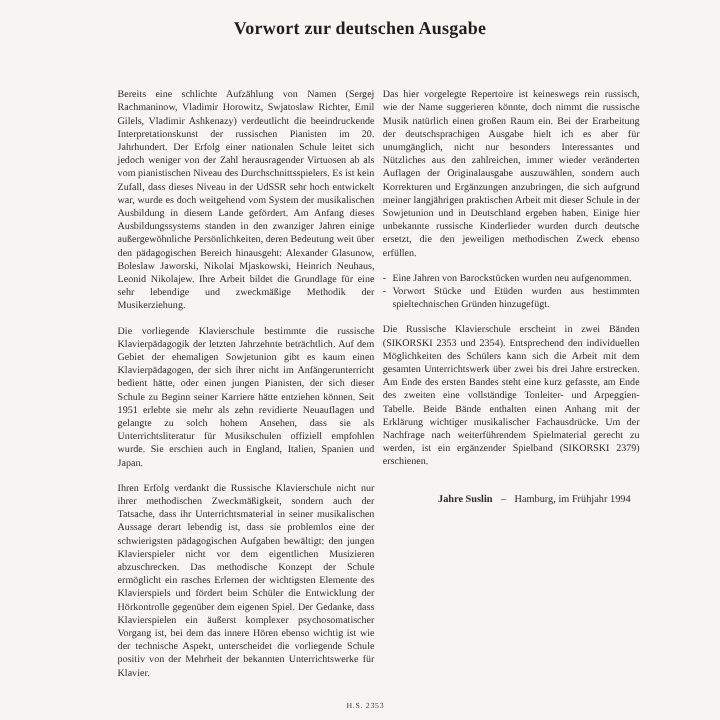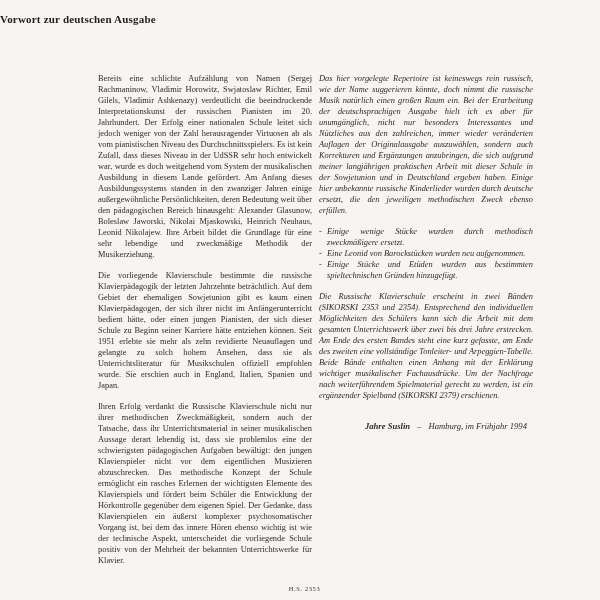--- a/index.html
+++ b/index.html
@@ -13,37 +13,37 @@
     color: #2b2b2b;
     font-family: "Liberation Serif", serif;
     position: relative;
     overflow: hidden;
   }
   .page-title {
     position: absolute;
     top: 6px;
     left: 0;
     width: 600px;
-    text-align: left;
+    text-align: center;
     font-weight: bold;
-    font-size: 11px;
+    font-size: 15px;
     letter-spacing: 0.2px;
     color: #1f1f1f;
   }
   .column {
     position: absolute;
     top: 73px;
     width: 214px;
     font-size: 8.4px;
     line-height: 11px;
     text-align: justify;
     margin-left: 11px;
   }
   .column-left  { left: 87px; }
-  .column-right { left: 308px; font-style: italic; }
+  .column-right { left: 308px; }
   .column p {
     margin: 0 0 10px 0;
   }
   .column p:last-child { margin-bottom: 0; }
   ul.changes-list {
     list-style: none;
     margin: 0 0 10px 0;
     padding: 0;
   }
   ul.changes-list li {
@@ -83,23 +83,22 @@
 
 <div class="column column-left">
   <p>Bereits eine schlichte Aufzählung von Namen (Sergej Rachmaninow, Vladimir Horowitz, Swjatoslaw Richter, Emil Gilels, Vladimir Ashkenazy) verdeutlicht die beeindruckende Interpretationskunst der russischen Pianisten im 20. Jahrhundert. Der Erfolg einer nationalen Schule leitet sich jedoch weniger von der Zahl herausragender Virtuosen ab als vom pianistischen Niveau des Durchschnittsspielers. Es ist kein Zufall, dass dieses Niveau in der UdSSR sehr hoch entwickelt war, wurde es doch weitgehend vom System der musikalischen Ausbildung in diesem Lande gefördert. Am Anfang dieses Ausbildungssystems standen in den zwanziger Jahren einige außergewöhnliche Persönlichkeiten, deren Bedeutung weit über den pädagogischen Bereich hinausgeht: Alexander Glasunow, Boleslaw Jaworski, Nikolai Mjaskowski, Heinrich Neuhaus, Leonid Nikolajew. Ihre Arbeit bildet die Grundlage für eine sehr lebendige und zweckmäßige Methodik der Musikerziehung.</p>
   <p>Die vorliegende Klavierschule bestimmte die russische Klavierpädagogik der letzten Jahrzehnte beträchtlich. Auf dem Gebiet der ehemaligen Sowjetunion gibt es kaum einen Klavierpädagogen, der sich ihrer nicht im Anfängerunterricht bedient hätte, oder einen jungen Pianisten, der sich dieser Schule zu Beginn seiner Karriere hätte entziehen können. Seit 1951 erlebte sie mehr als zehn revidierte Neuauflagen und gelangte zu solch hohem Ansehen, dass sie als Unterrichtsliteratur für Musikschulen offiziell empfohlen wurde. Sie erschien auch in England, Italien, Spanien und Japan.</p>
   <p>Ihren Erfolg verdankt die Russische Klavierschule nicht nur ihrer methodischen Zweckmäßigkeit, sondern auch der Tatsache, dass ihr Unterrichtsmaterial in seiner musikalischen Aussage derart lebendig ist, dass sie problemlos eine der schwierigsten pädagogischen Aufgaben bewältigt: den jungen Klavierspieler nicht vor dem eigentlichen Musizieren abzuschrecken. Das methodische Konzept der Schule ermöglicht ein rasches Erlernen der wichtigsten Elemente des Klavierspiels und fördert beim Schüler die Entwicklung der Hörkontrolle gegenüber dem eigenen Spiel. Der Gedanke, dass Klavierspielen ein äußerst komplexer psychosomatischer Vorgang ist, bei dem das innere Hören ebenso wichtig ist wie der technische Aspekt, unterscheidet die vorliegende Schule positiv von der Mehrheit der bekannten Unterrichtswerke für Klavier.</p>
 </div>
 
 <div class="column column-right">
   <p>Das hier vorgelegte Repertoire ist keineswegs rein russisch, wie der Name suggerieren könnte, doch nimmt die russische Musik natürlich einen großen Raum ein. Bei der Erarbeitung der deutschsprachigen Ausgabe hielt ich es aber für unumgänglich, nicht nur besonders Interessantes und Nützliches aus den zahlreichen, immer wieder veränderten Auflagen der Originalausgabe auszuwählen, sondern auch Korrekturen und Ergänzungen anzubringen, die sich aufgrund meiner langjährigen praktischen Arbeit mit dieser Schule in der Sowjetunion und in Deutschland ergeben haben. Einige hier unbekannte russische Kinderlieder wurden durch deutsche ersetzt, die den jeweiligen methodischen Zweck ebenso erfüllen.</p>
   <ul class="changes-list">
-    <li><span class="bullet-marker">-</span><span>Einige wenige Stücke wurden durch methodisch zweckmäßigere ersetzt.</span></li>
-    <li><span class="bullet-marker">-</span><span>Eine Leonid von Barockstücken wurden neu aufgenommen.</span></li>
-    <li><span class="bullet-marker">-</span><span>Einige Stücke und Etüden wurden aus bestimmten spieltechnischen Gründen hinzugefügt.</span></li>
+    <li><span class="bullet-marker">-</span><span>Eine Jahren von Barockstücken wurden neu aufgenommen.</span></li>
+    <li><span class="bullet-marker">-</span><span>Vorwort Stücke und Etüden wurden aus bestimmten spieltechnischen Gründen hinzugefügt.</span></li>
   </ul>
   <p>Die Russische Klavierschule erscheint in zwei Bänden (SIKORSKI 2353 und 2354). Entsprechend den individuellen Möglichkeiten des Schülers kann sich die Arbeit mit dem gesamten Unterrichtswerk über zwei bis drei Jahre erstrecken. Am Ende des ersten Bandes steht eine kurz gefasste, am Ende des zweiten eine vollständige Tonleiter- und Arpeggien-Tabelle. Beide Bände enthalten einen Anhang mit der Erklärung wichtiger musikalischer Fachausdrücke. Um der Nachfrage nach weiterführendem Spielmaterial gerecht zu werden, ist ein ergänzender Spielband (SIKORSKI 2379) erschienen.</p>
   <div class="signature">
     <span class="sig-name">Jahre Suslin</span><span class="sig-dash">–</span><span>Hamburg, im Frühjahr 1994</span>
   </div>
 </div>
 
 <div class="page-footer">H.S. 2353</div>
 
 </body></html>

